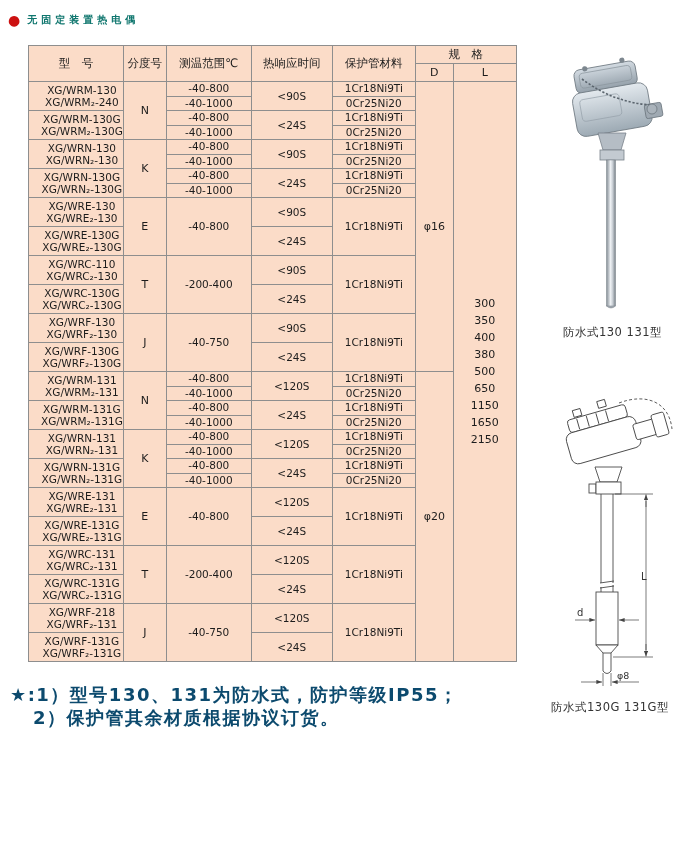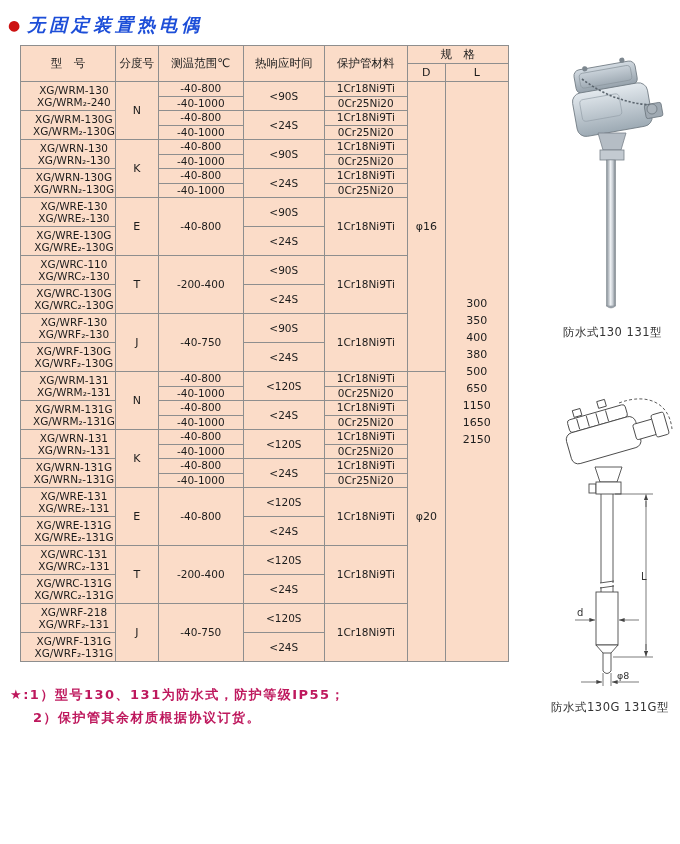--- a/index.html
+++ b/index.html
@@ -4,24 +4,24 @@
 <style>
   html,body{margin:0;padding:0;}
   body{
     width:680px;height:844px;background:#ffffff;position:relative;
     font-family:"DejaVu Sans","Liberation Sans",sans-serif;color:#1c1c1c;
     overflow:hidden;
   }
   
   .title-row{position:absolute;left:8px;top:13px;display:flex;align-items:center;}
   .bullet{color:#cc1111;font-size:14px;line-height:14px;margin-right:7px;}
-  .page-title{font-size:18px;font-weight:bold;letter-spacing:4px;color:#1d4ed8;font-style:italic;}
+  .page-title{font-size:10px;font-weight:bold;letter-spacing:4px;color:#0f766e;}
 
   
-  #spec-table{position:absolute;left:20px;top:45px;border-collapse:collapse;table-layout:fixed;}
+  #spec-table{position:absolute;left:28px;top:45px;border-collapse:collapse;table-layout:fixed;}
   #spec-table th,#spec-table td{
     border:1px solid #8e8e8e;background:#fbdcc8;padding:0;margin:0;
     text-align:center;vertical-align:middle;color:#1c1c1c;overflow:hidden;
   }
   #spec-table thead th{font-size:11.5px;font-weight:normal;height:17px;line-height:17px;}
   #spec-table thead th.sub{font-size:11px;}
   #spec-table tbody tr{height:14.5px;}
   #spec-table td{font-size:10.5px;line-height:13px;}
   #spec-table td.model-cell{font-size:10.5px;line-height:12px;padding-left:12px;}
   #spec-table td.grad-cell,#spec-table td.d-cell{font-size:11px;}
@@ -31,22 +31,22 @@
   
   .figure{position:absolute;}
   .fig-caption{
     position:absolute;font-size:11.5px;color:#333;letter-spacing:0.5px;
     text-align:center;white-space:nowrap;
   }
   #caption-photo{left:540px;top:325px;width:145px;}
   #caption-drawing{left:535px;top:700px;width:150px;}
 
   
-  .notes{position:absolute;left:10px;top:683px;font-size:13px;font-weight:bold;
-    color:#be185d;letter-spacing:1.5px;line-height:23px;}
+  .notes{position:absolute;left:10px;top:683px;font-size:18px;font-weight:bold;
+    color:#0c4a6e;letter-spacing:1.5px;line-height:23px;}
   .note-line-2{margin-left:23px;}
 </style>
 </head>
 <body>
 
 <div class="title-row">
   <span class="bullet">●</span>
   <span class="page-title">无固定装置热电偶</span>
 </div>
 

